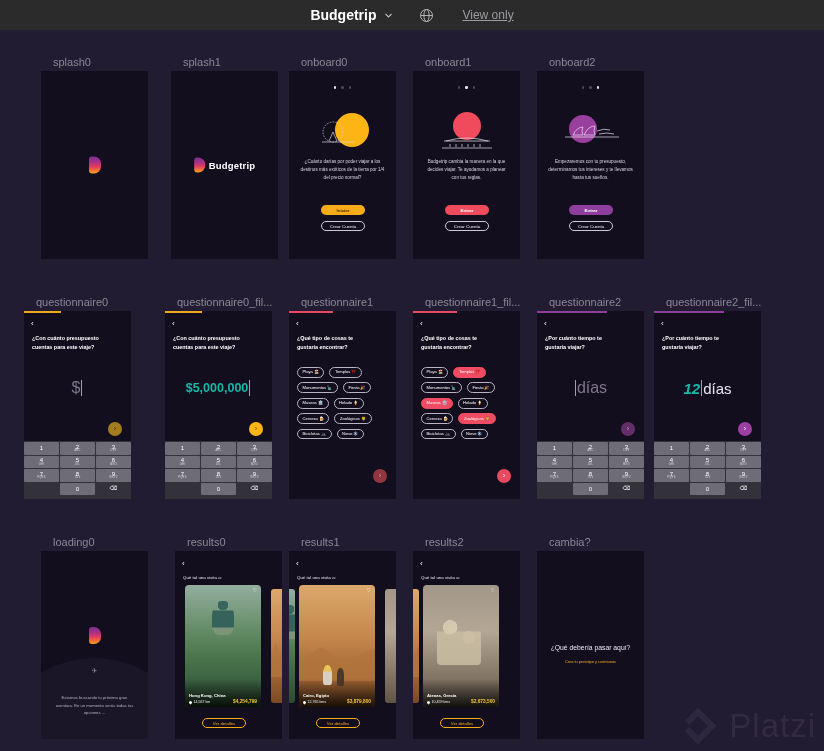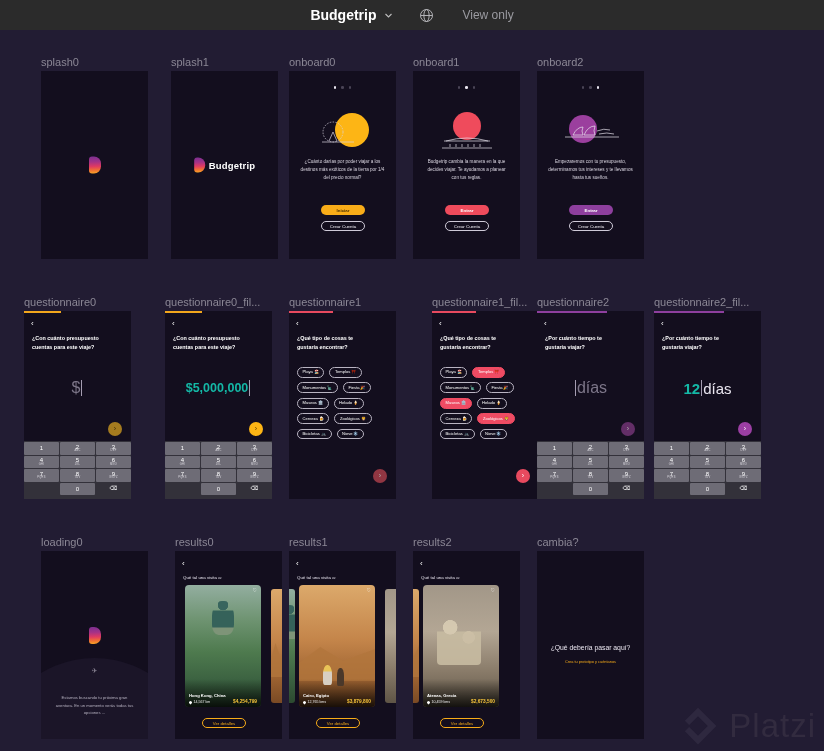--- a/index.html
+++ b/index.html
@@ -3,25 +3,25 @@
 <meta charset="utf-8">
 <style>
   html,body{margin:0;padding:0;}
   body{width:824px;height:751px;background:#221c33;font-family:"Liberation Sans",sans-serif;overflow:hidden;position:relative;}
 
   
   .topbar{position:absolute;top:0;left:0;width:100%;height:30px;background:#2b2b2b;display:flex;align-items:center;justify-content:center;gap:0;z-index:10;}
   .topbar .title{color:#fff;font-size:14px;font-weight:bold;}
   .topbar .chev{margin-left:8px;margin-right:26px;display:inline-flex;}
   .topbar .globe{margin-right:28px;display:inline-flex;}
-  .topbar .mode{color:#9a9aa0;font-size:12px;}
+  .topbar .mode{color:#9a9aa0;font-size:12px;text-decoration:underline;}
 
   
   .slot{position:absolute;width:107px;}
-  .frame-label{color:#8b8795;font-size:11px;height:16px;line-height:14px;width:122px;white-space:nowrap;overflow:hidden;}
+  .frame-label{color:#8b8795;font-size:11px;height:16px;line-height:14px;width:122px;white-space:nowrap;overflow:hidden;margin-left:12px;}
   .frame{position:relative;width:107px;height:188px;background:#130e1e;overflow:hidden;}
 
   
   .back{position:absolute;left:7px;top:9px;color:#fff;font-size:8px;line-height:1;}
   .back::before{content:"‹";}
   .question{position:absolute;left:8px;top:23px;width:74px;color:#fff;font-weight:bold;font-size:5.4px;line-height:1.75;}
   .fab{position:absolute;right:9px;width:14px;height:14px;border-radius:50%;display:flex;align-items:center;justify-content:center;font-size:7px;line-height:1;color:#fff;}
   .fab::before{content:"›";margin-top:-1px;}
   .fab.yellow{background:#fdb515;color:#5a3c00;}
   .fab.red{background:#e84a5f;}
@@ -29,21 +29,21 @@
   .fab.dim{filter:brightness(.68) saturate(.85);}
   .fab.numpos{top:111px;} .fab.chippos{top:158px;}
   .progress{position:absolute;top:0;left:0;height:2px;}
   .progress.yellow{background:#f2a61c;width:35%;}
   .progress.red{background:#e84a5f;width:41%;}
   .progress.purple{background:#8e3f9e;width:65%;}
 
   .big-value{position:absolute;left:0;right:0;top:64px;height:26px;text-align:center;display:flex;align-items:center;justify-content:center;}
   .big-value .ghost{color:#7d7689;font-size:16px;font-weight:300;}
   .big-value .typed{color:#14b8a6;font-weight:bold;font-size:12.5px;}
-  .big-value .typed.big{font-size:15px;}
+  .big-value .typed.big{font-size:15px;font-style:italic;}
   .big-value .suffix-lit{color:#e9e5ef;font-size:15px;font-weight:300;}
   .cursor{display:inline-block;width:1px;height:16px;background:#a59db2;margin:0 1px;}
 
   
   .keypad{position:absolute;left:0;right:0;bottom:0;height:58px;background:#33313a;padding-top:1px;box-sizing:border-box;}
   .keys{display:grid;grid-template-columns:1fr 1fr 1fr;gap:1px;margin-bottom:1px;}
   .key{background:#6e6c76;height:12.6px;display:flex;flex-direction:column;align-items:center;justify-content:center;border-radius:1px;}
   .key .num{color:#fff;font-size:6px;line-height:1;}
   .key .sub{color:#dcdae1;font-size:2.6px;line-height:1;margin-top:.6px;letter-spacing:.3px;}
   .key.blank,.key.dark{background:transparent;}
@@ -361,21 +361,21 @@
         <div class="chip">Helado 🍦</div>
         <div class="chip">Cerveza 🍺</div>
         <div class="chip">Zoológicos 🦁</div>
         <div class="chip">Bicicletas 🚲</div>
         <div class="chip">Nieve ❄️</div>
       </div>
     <div class="fab red dim chippos"></div>
   </div>
 </div>
 
-<div class="slot" style="left:432px;top:295px">
+<div class="slot" style="left:413px;top:295px">
   <div class="frame-label">questionnaire1_fil...</div>
   <div class="frame">
     <div class="progress red"></div>
     <span class="back"></span>
     <div class="question">¿Qué tipo de cosas te gustaría encontrar?</div>
     <div class="chips">
         <div class="chip">Playa 🏖️</div>
         <div class="chip selected">Templos ⛩️</div>
         <div class="chip">Monumentos 🗽</div>
         <div class="chip">Fiesta 🎉</div>

